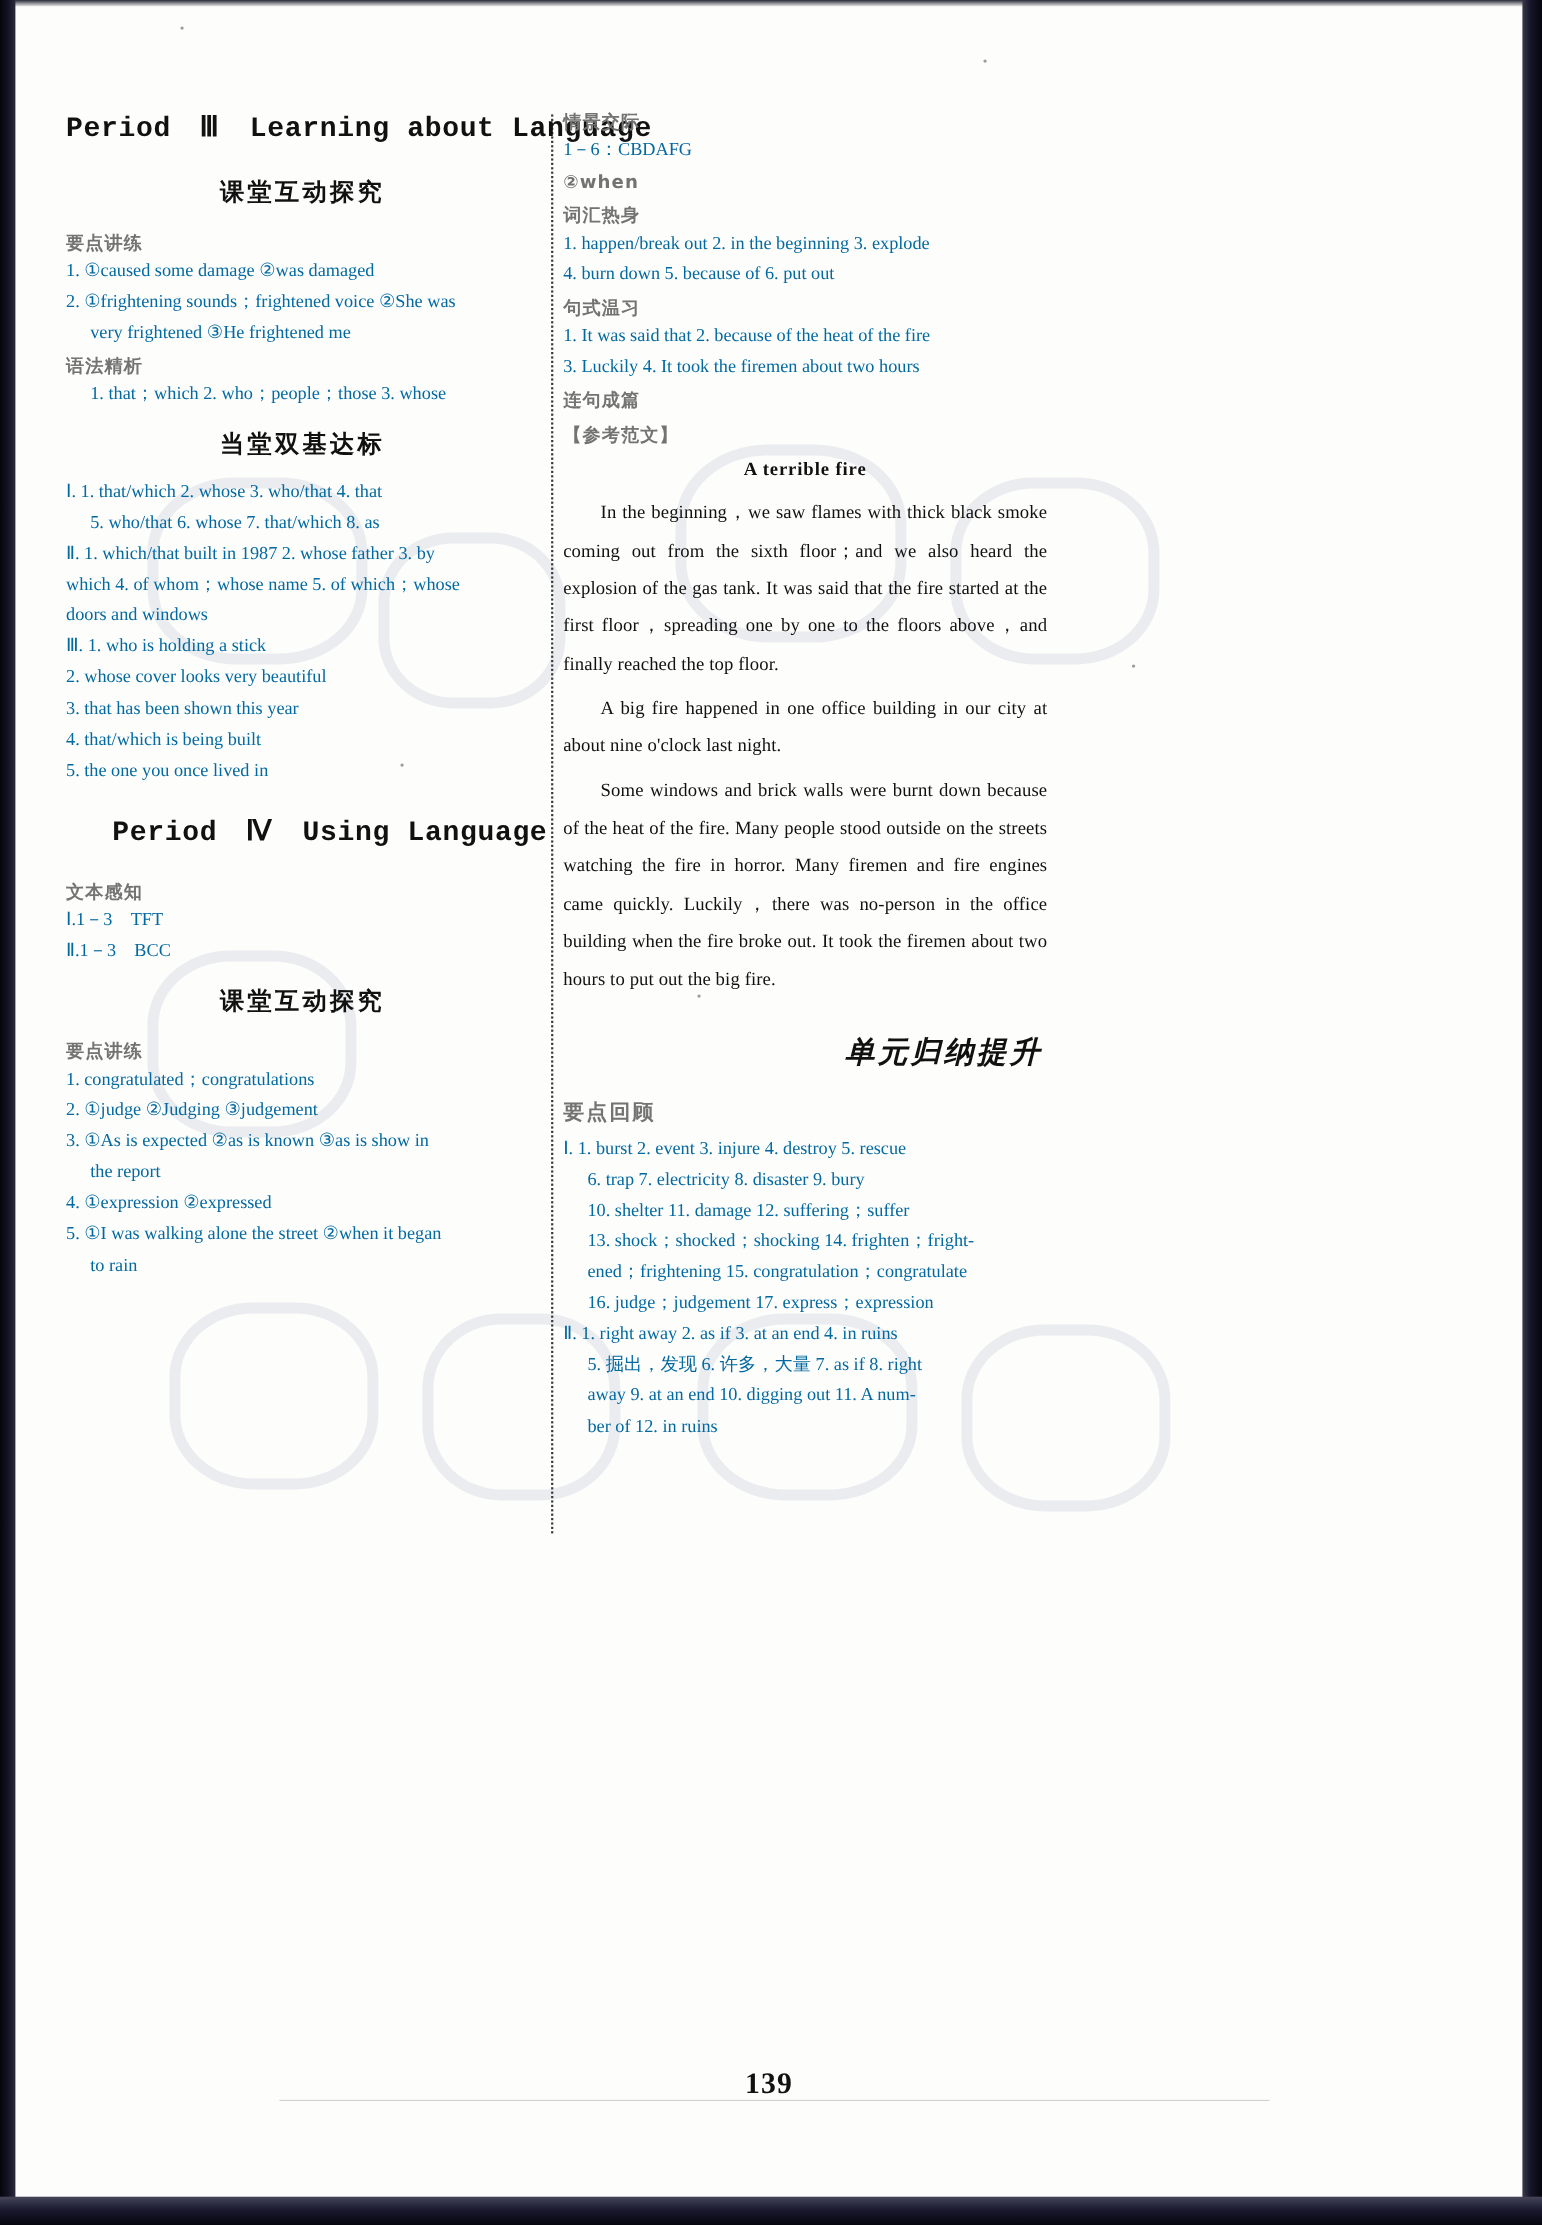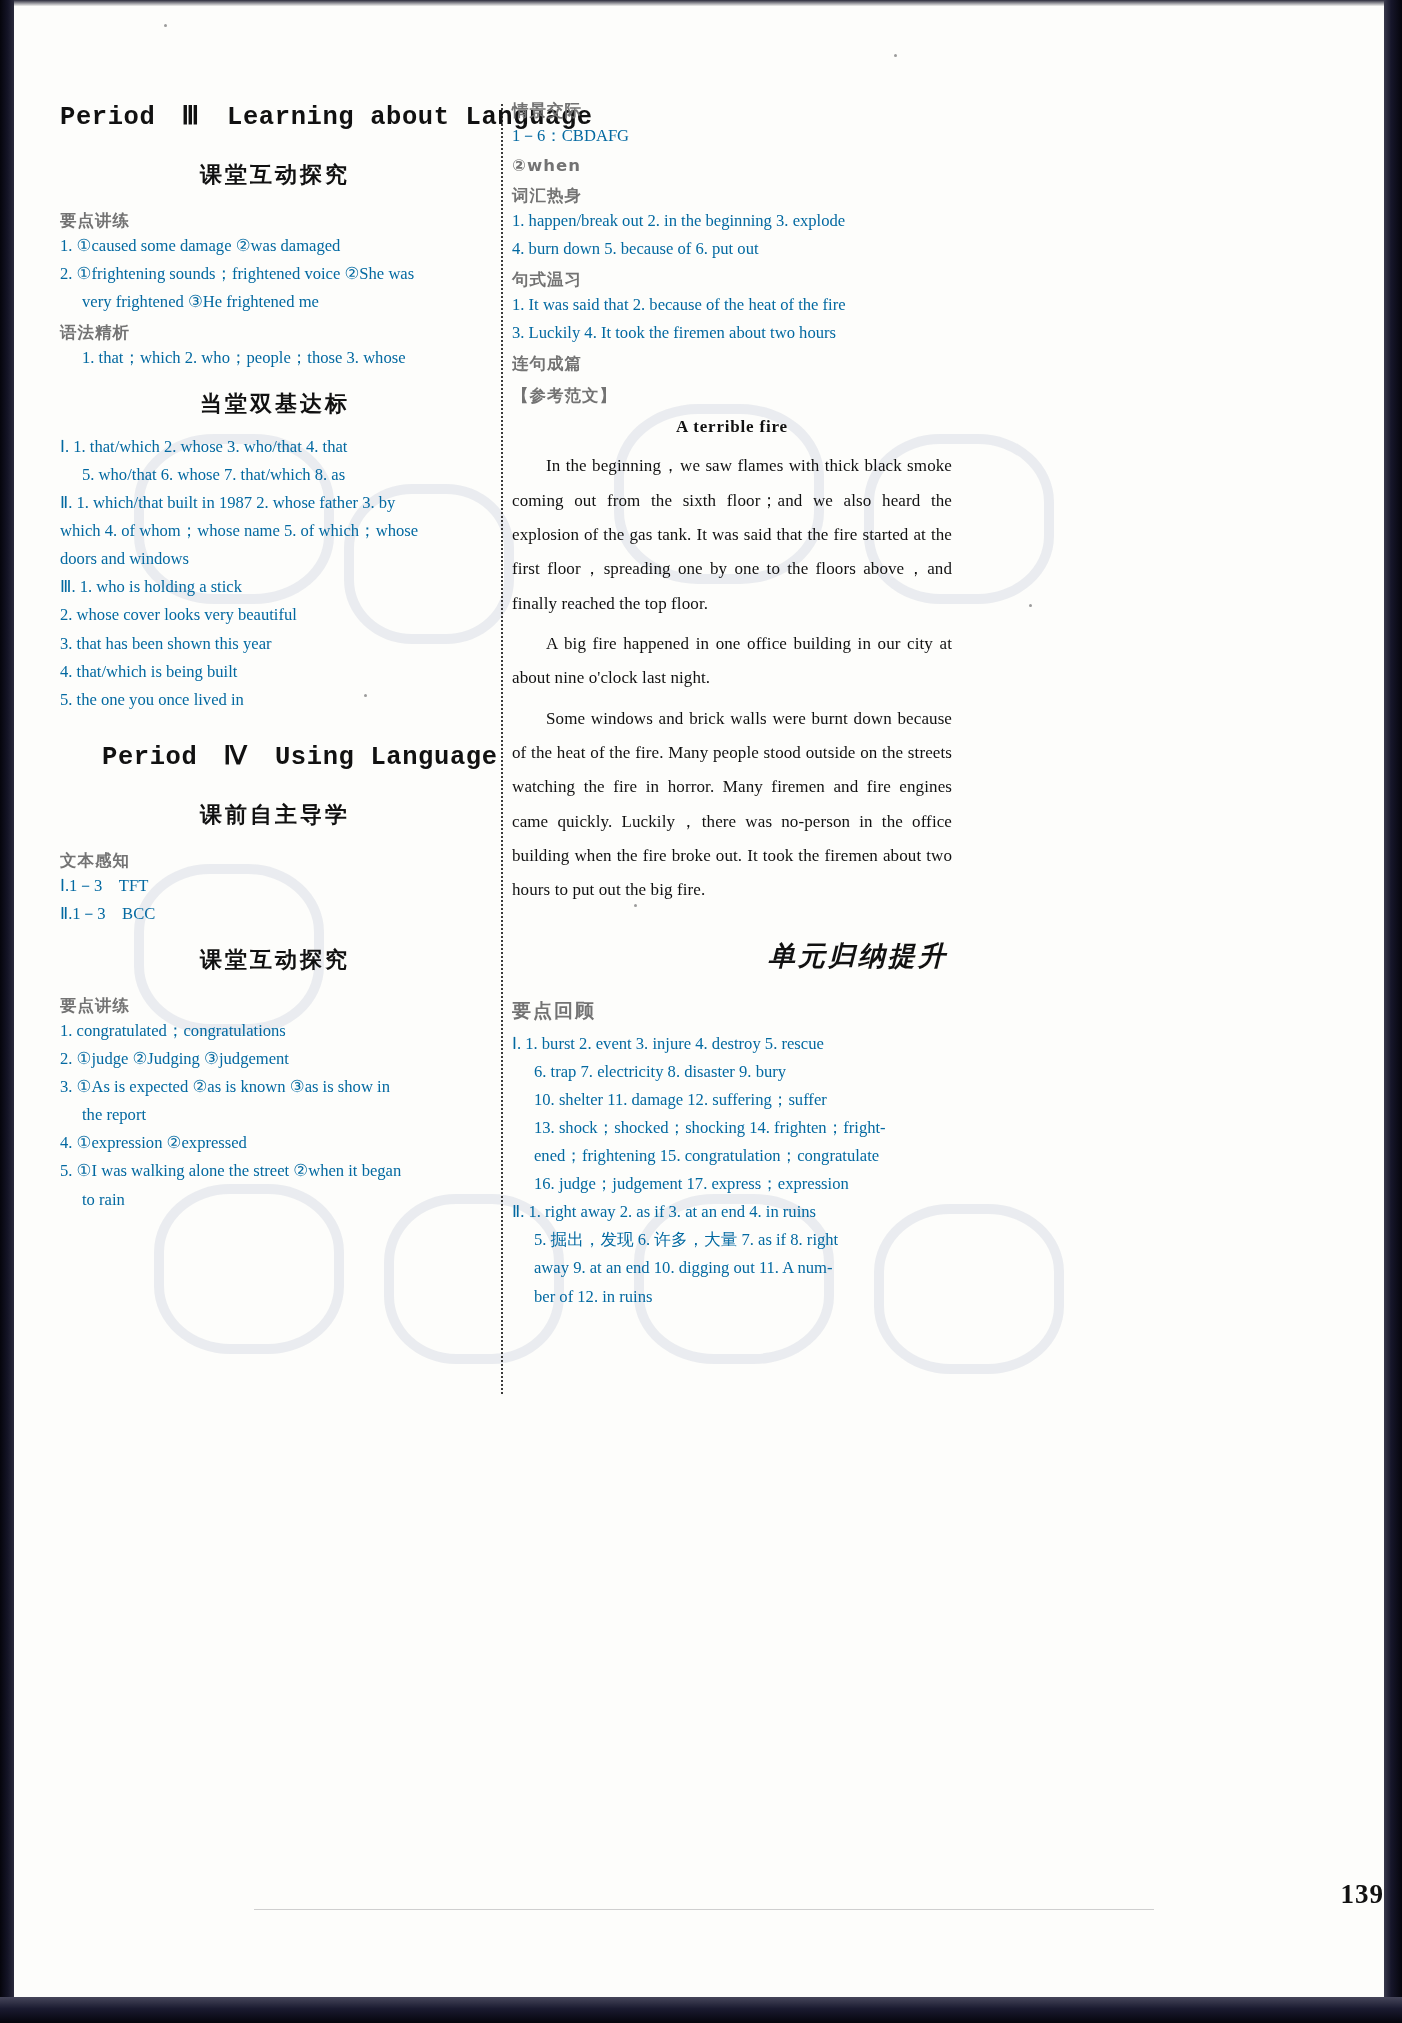--- a/index.html
+++ b/index.html
@@ -105,21 +105,21 @@
     margin:0 0 6px 0;
     text-align:justify;
     text-justify:inter-word;
     line-height:2.02;
     letter-spacing:.1px;
   }
   .para.first{text-indent:34px;}
   
   .footer{
     position:absolute;left:0;top:1875px;width:1370px;
-    text-align:right;
+    text-align:center;
   }
   .pageno{
     font-family:"Liberation Serif", serif;
     font-size:27px;font-weight:700;color:#111;
     letter-spacing:1px;
   }
   .footrule{
     position:absolute;left:240px;top:1905px;width:900px;height:0;
     border-top:1px solid #cfcfcf;
   }
@@ -177,21 +177,20 @@
       <div class="ln">Ⅲ. 1. who is holding a stick</div>
       <div class="ln">2. whose cover looks very beautiful</div>
       <div class="ln">3. that has been shown this year</div>
       <div class="ln">4. that/which is being built</div>
       <div class="ln">5. the one you once lived in</div>
 
       <h1 class="period-title" style="margin-top:32px;padding-left:42px;">
         <span>Period</span><span class="sp"></span><span class="pn">Ⅳ</span><span class="sp"></span><span>Using Language</span>
       </h1>
 
-      <div class="sec-head">课前自主导学</div>
 
       <div class="sub-head">文本感知</div>
       <div class="ln">Ⅰ.1－3　TFT</div>
       <div class="ln">Ⅱ.1－3　BCC</div>
 
       <div class="sec-head">课堂互动探究</div>
 
       <div class="sub-head">要点讲练</div>
       <div class="ln">1. congratulated；congratulations</div>
       <div class="ln">2. ①judge    ②Judging    ③judgement</div>

